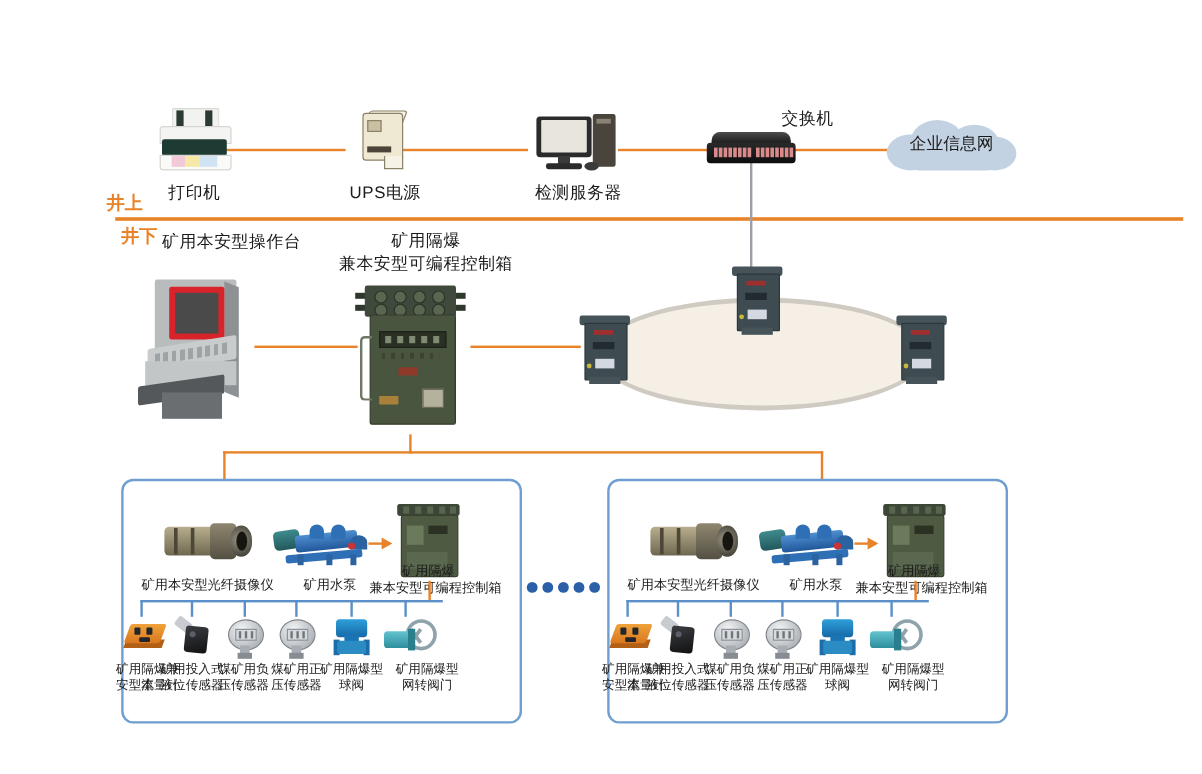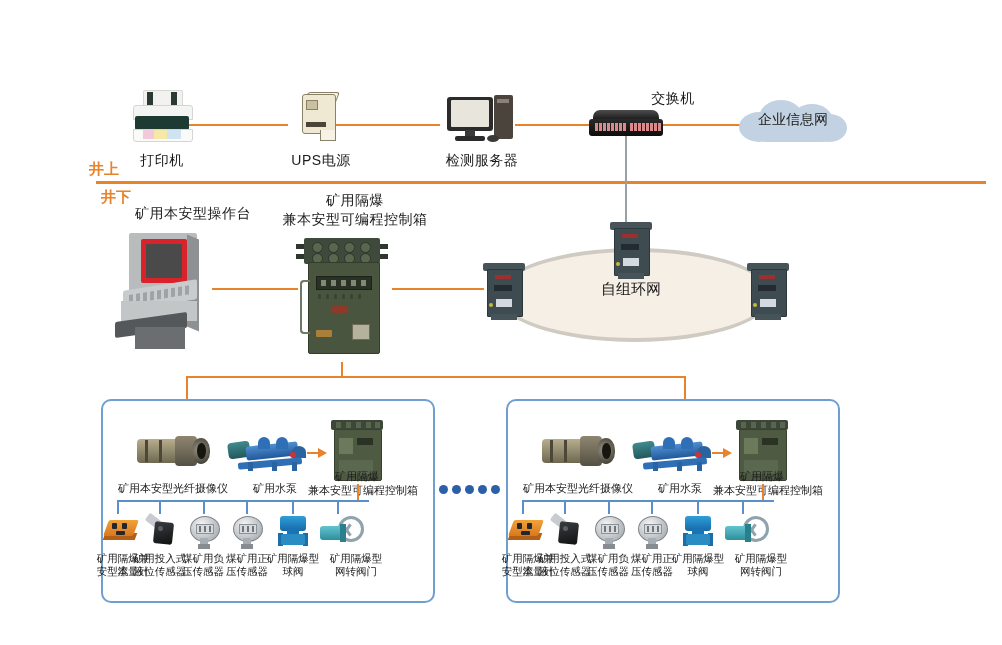--- a/index.html
+++ b/index.html
@@ -265,21 +265,21 @@
 
   <div class="cloud" style="left:733px;top:98px;">
     <b class="c1"></b>
       <b class="c2"></b>
       <b class="c3"></b>
       <b class="c4"></b>
       <b class="c5"></b>
     <div class="cloud-txt">企业信息网</div>
   </div>
 
-  <div class="lbl" style="left:118px;top:205px;width:150px;">矿用本安型操作台</div>
+  <div class="lbl" style="left:118px;top:193px;width:150px;">矿用本安型操作台</div>
   <div class="lbl" style="left:275px;top:192px;width:160px;">矿用隔爆</div>
   <div class="lbl" style="left:275px;top:211px;width:160px;">兼本安型可编程控制箱</div>
 
   <div class="console" style="left:113px;top:233px;">
     <div class="cs-cab"></div>
       <div class="cs-cab-sh"></div>
       <div class="cs-red"></div>
       <div class="cs-scr"></div>
     <div class="cs-kb">
         <i></i>
@@ -317,21 +317,20 @@
       <div class="pb-org"></div>
       <div class="pb-gray"></div>
       <div class="pb-hdl"></div>
   </div>
 
   <div class="oline oh" style="left:212px;top:288px;width:86px;"></div>
 
   <div class="oline oh" style="left:392px;top:288px;width:92px;"></div>
 
   <div class="ring"></div>
-  <div class="ring-txt">自组环网</div>
 
   <div class="netbox" style="left:481px;top:263px;">
     <div class="nb-top"></div>
       <div class="nb-body"></div>
       <div class="nb-red"></div>
     <div class="nb-dark"></div>
       <div class="nb-white"></div>
       <div class="nb-y"></div>
       <div class="nb-foot"></div>
   </div>

